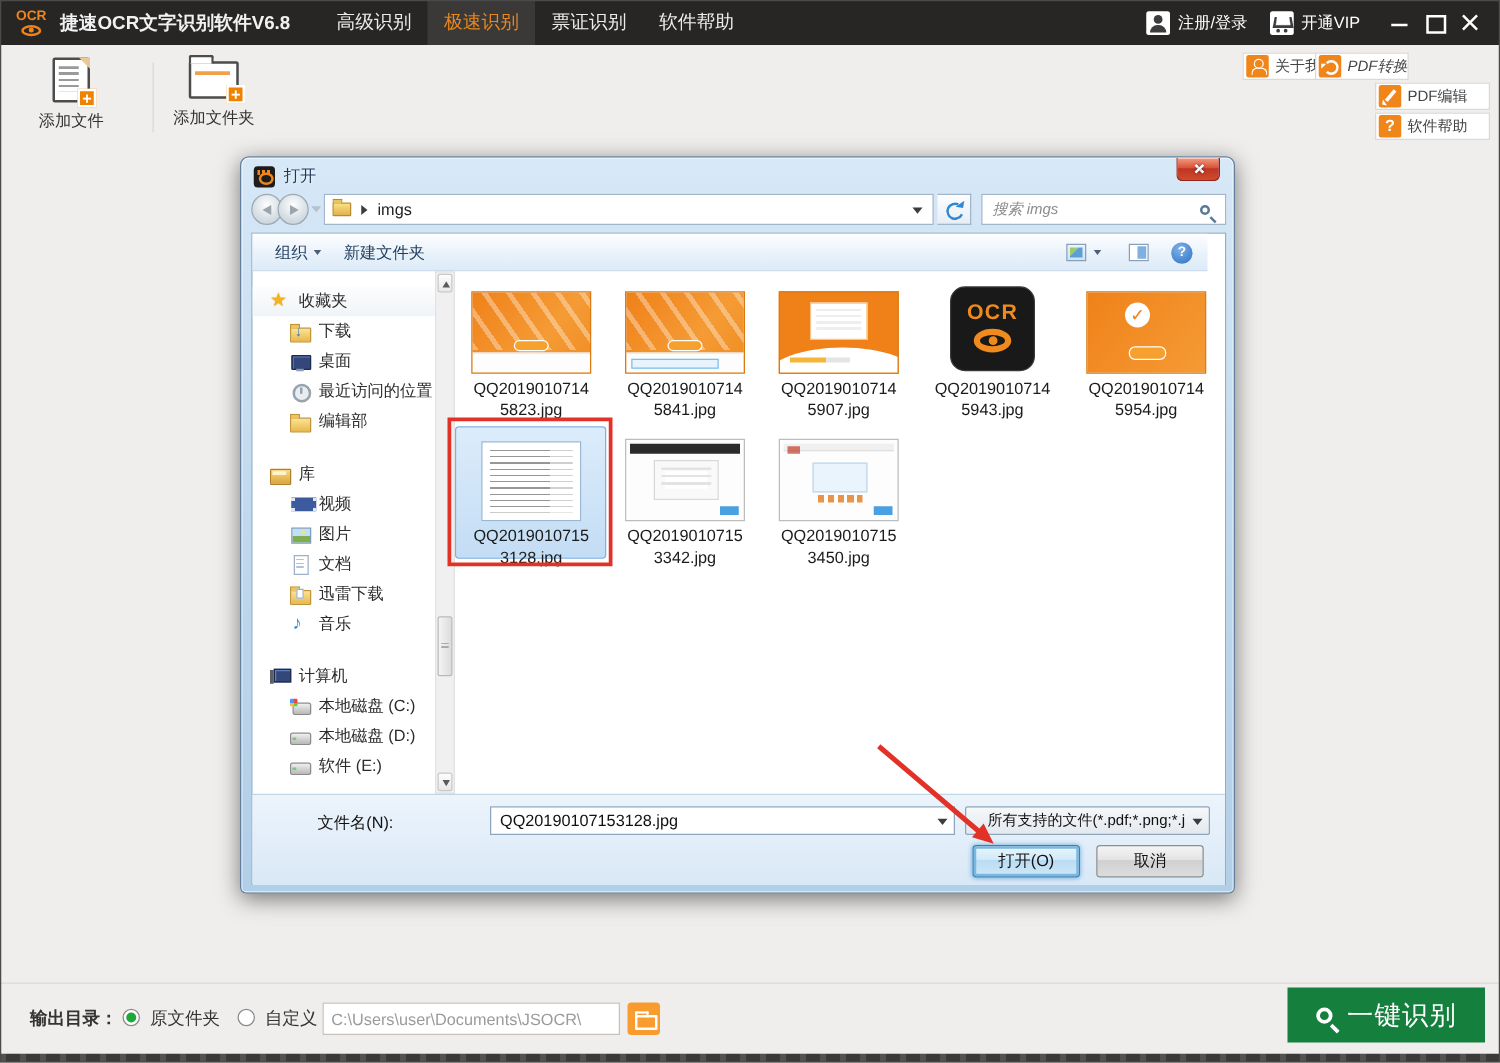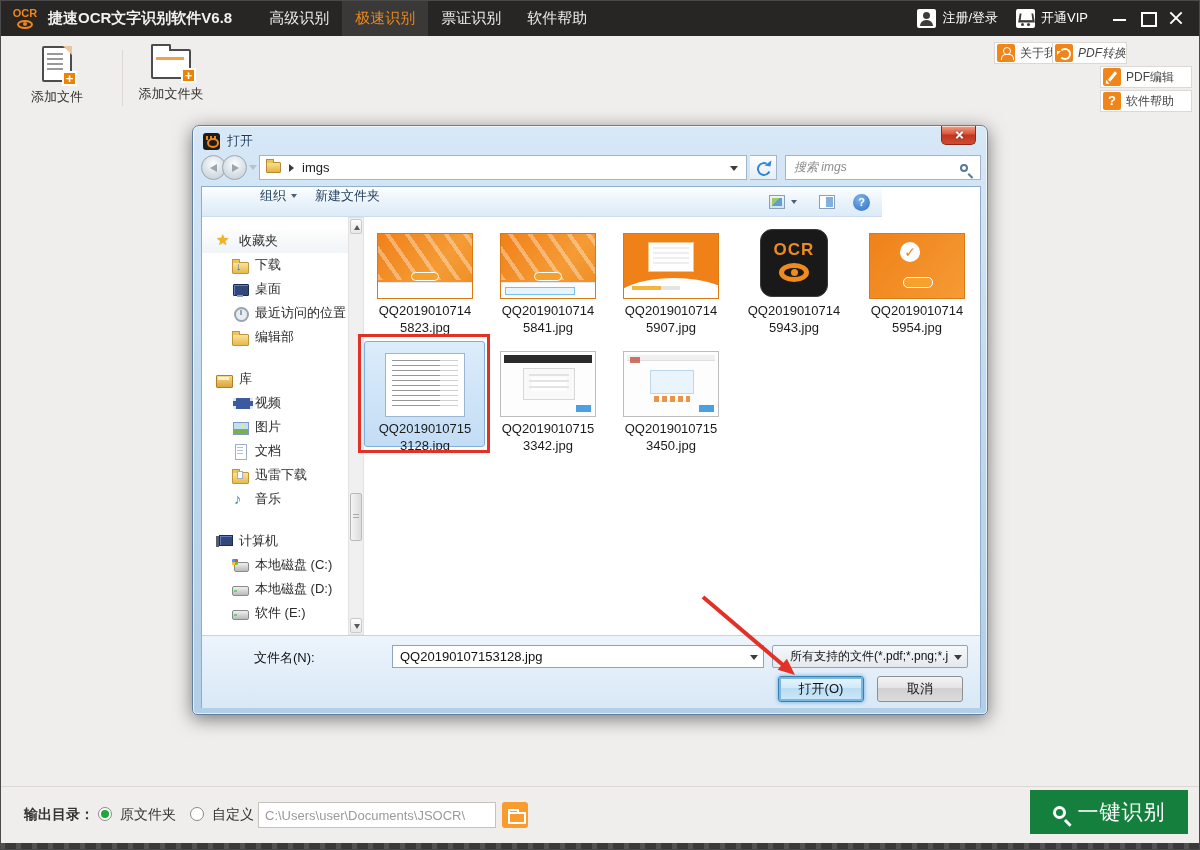--- a/index.html
+++ b/index.html
@@ -83,21 +83,21 @@
   .crumb-drop { position:absolute; right:8px; top:10px; border-style:solid; border-width:5px 4px 0 4px; border-color:#3c3c3c transparent transparent transparent; }
   .refresh-btn { position:absolute; left:549px; top:0; width:27px; height:25px; background:linear-gradient(#fdfeff,#e6eef5); border:1px solid #a3b5c9; border-left:none; }
   .refresh-btn::before { content:""; position:absolute; left:7px; top:6px; width:10px; height:10px; border:2px solid #2f88d4; border-radius:50%; border-right-color:transparent; transform:rotate(-20deg); }
   .refresh-btn::after { content:""; position:absolute; right:5px; top:4px; border-style:solid; border-width:0 0 6px 6px; border-color:transparent transparent #2f88d4 transparent; transform:rotate(10deg); }
   .searchbox { position:absolute; left:584px; top:0; width:196px; height:25px; background:#fff; border:1px solid #a3b5c9; display:flex; align-items:center; }
   .search-ph { font-size:12px; color:#8b8b8b; font-style:italic; margin-left:8px; flex:1; }
   .mag { width:8px; height:8px; border:2px solid #57799a; border-radius:50%; position:relative; margin-right:12px; }
   .mag::after { content:""; position:absolute; left:7px; top:7px; width:6px; height:2px; background:#57799a; transform:rotate(45deg); transform-origin:0 0; }
 
   .client { position:absolute; left:8px; top:60px; width:780px; height:522px; background:#fff; border:1px solid #90aecb; }
-  .cmdbar { position:absolute; left:0; top:0; width:680px; height:30px; background:linear-gradient(#fdfeff,#e9f2fb 55%,#dcebf8); border-bottom:1px solid #cddced; display:flex; align-items:flex-start;padding-left:40px; }
+  .cmdbar { position:absolute; left:0; top:0; width:764px; height:30px; background:linear-gradient(#fdfeff,#e9f2fb 55%,#dcebf8); border-bottom:1px solid #cddced; display:flex; align-items:center; }
   .cmd-item { font-size:13px; color:#1e3c5c; margin-left:18px; display:flex; align-items:center; cursor:default; }
   .cmd-caret { margin-left:5px; border-style:solid; border-width:4px 3.5px 0 3.5px; border-color:#4a6078 transparent transparent transparent; }
   .cmd-right { position:absolute; right:12px; top:0; height:30px; display:flex; align-items:center; }
   .views-ic { width:16px; height:14px; border:1px solid #8aa0b8; background:linear-gradient(#eaf4fb,#cfe3f2); position:relative; }
   .views-ic::after { content:""; position:absolute; left:2px; top:2px; right:2px; bottom:2px; background:linear-gradient(135deg,#9ecb6a 40%,#5d9fd4 40%); }
   .prev-ic { width:16px; height:14px; border:1px solid #8aa0b8; background:#fff; position:relative; margin-left:22px; }
   .prev-ic::after { content:""; position:absolute; right:1px; top:1px; bottom:1px; width:7px; background:#7fb0df; }
   .help-ic { width:17px; height:17px; border-radius:50%; background:radial-gradient(circle at 40% 30%,#7db3ea,#2f6fc1); margin-left:18px; color:#fff; font-size:11px; font-weight:bold; text-align:center; line-height:17px; }
   .help-ic::after { content:"?"; }
 

